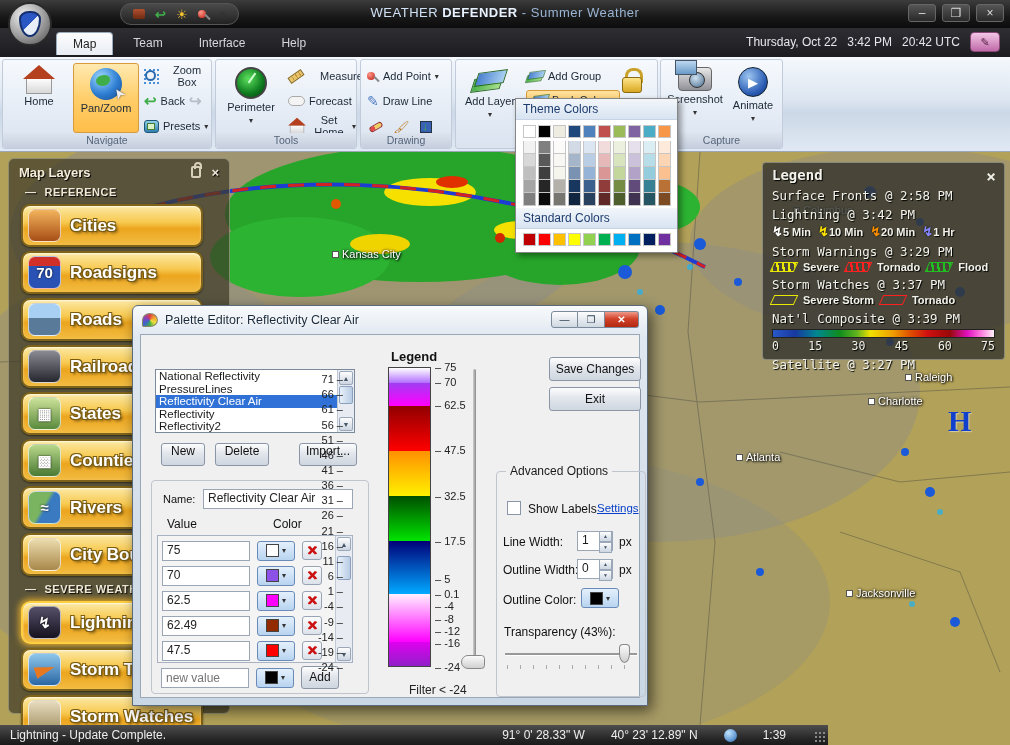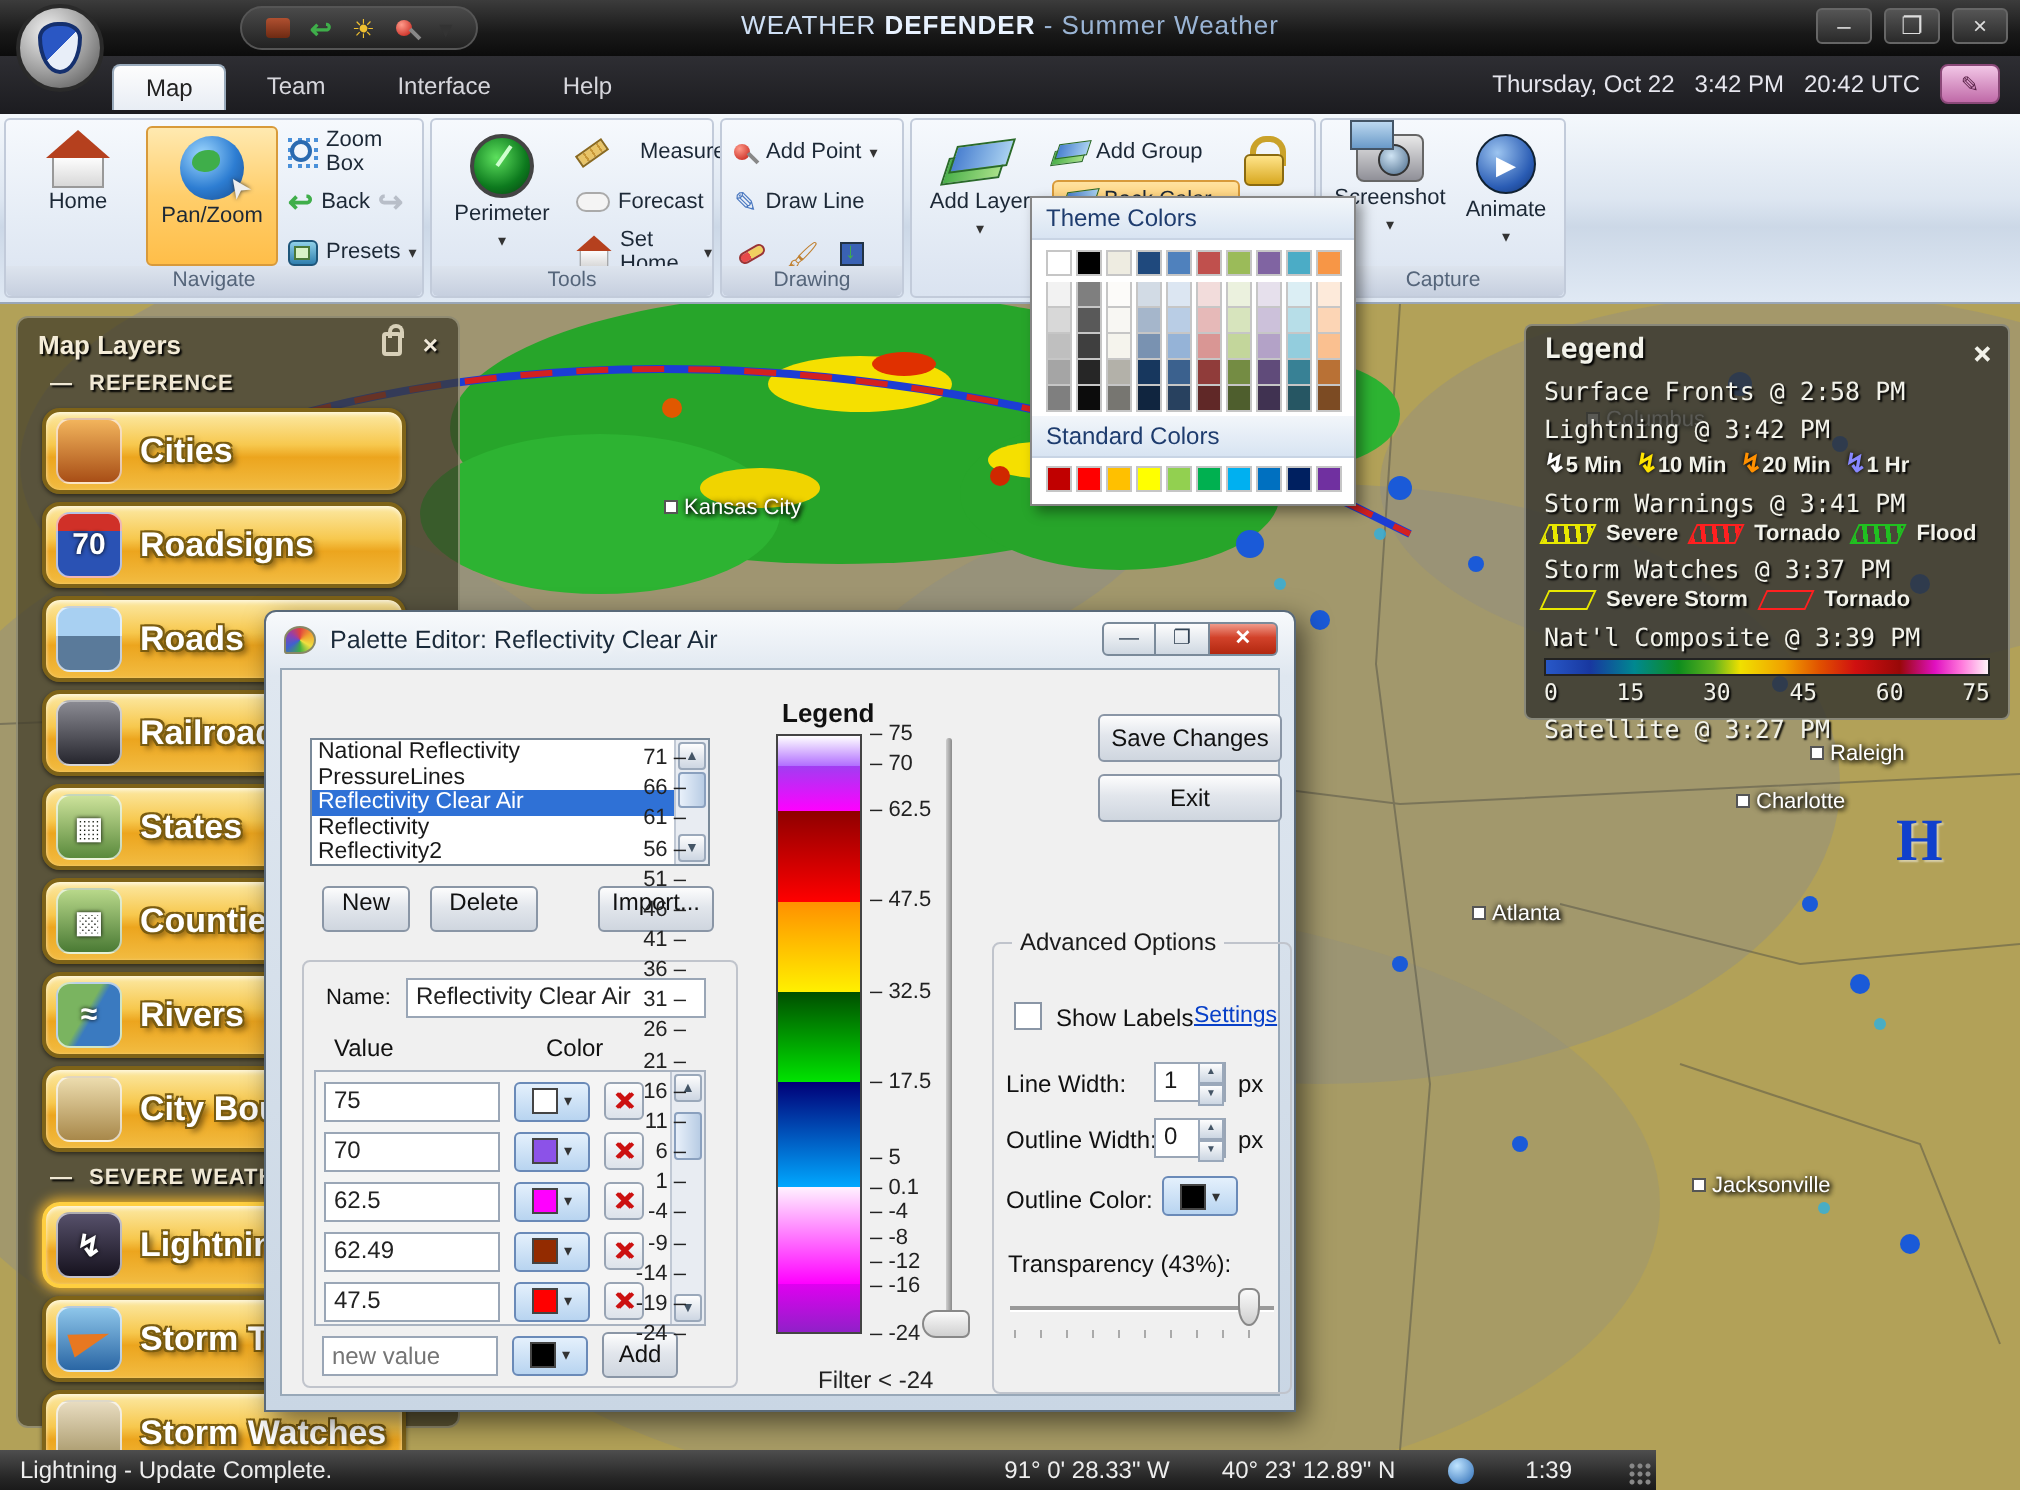--- a/index.html
+++ b/index.html
@@ -37,21 +37,21 @@
   
   .ribbon{position:absolute;left:0;top:57px;width:1010px;height:95px;z-index:10;
     background:linear-gradient(#f4f8fc,#dde6f1 45%,#ccd8e7 60%,#e0e9f4);border-bottom:1px solid #9aa7b8;}
   .rgroup{position:absolute;top:2px;height:90px;border:1px solid #c2cbda;border-radius:3px;
     background:linear-gradient(#f6f9fd,#e6edf6 55%,#dae3f0);}
   .glabel{position:absolute;bottom:0;left:0;right:0;height:15px;text-align:center;font-size:10.5px;
     color:#55657a;background:linear-gradient(#dde4ee,#c6cfdf);border-radius:0 0 3px 3px;line-height:15px;}
   .bigbtn{position:absolute;top:3px;width:62px;height:70px;display:flex;flex-direction:column;
     align-items:center;justify-content:flex-start;gap:2px;font-size:11px;color:#1c2836;border-radius:3px;padding-top:4px;}
   .bigbtn.sel{background:linear-gradient(#ffe9b0,#ffce6b 50%,#ffbe49);border:1px solid #d89a3a;}
-  .smallbtn{position:absolute;height:20px;display:flex;align-items:center;gap:4px;font-size:11px;color:#1c2836;}
+  .smallbtn{position:absolute;height:20px;display:flex;align-items:center;gap:4px;font-size:11px;color:#1c2836;text-align:center;}
   .smallbtn.sel{background:linear-gradient(#ffe2a0,#ffc050);border:1px solid #d89a3a;border-radius:3px;padding:0 5px;}
   .caret{font-size:8px;color:#333;}
   .bigcaret{font-size:8px;color:#333;margin-top:1px;}
 
   
   .ic{display:inline-block;flex:none;}
   .ic-house{width:30px;height:26px;position:relative;}
   .ic-house:before{content:"";position:absolute;left:2px;top:11px;width:24px;height:14px;
     background:linear-gradient(#fdfdfd,#d8d8d8);border:1px solid #999;}
   .ic-house:after{content:"";position:absolute;left:-1px;top:-2px;border-left:16px solid transparent;
@@ -519,21 +519,21 @@
       <div class="leg-title">Legend</div>
       <div class="leg-close">×</div>
       <div class="leg-line">Surface Fronts @ 2:58 PM</div>
       <div class="leg-line">Lightning @ 3:42 PM</div>
       <div class="leg-sub" id="boltrow">
           <span><span class="bolt" style="color: rgb(255, 255, 255);">↯</span>5 Min</span>
           <span><span class="bolt" style="color: rgb(255, 228, 0);">↯</span>10 Min</span>
           <span><span class="bolt" style="color: rgb(255, 144, 0);">↯</span>20 Min</span>
           <span><span class="bolt" style="color: rgb(136, 136, 255);">↯</span>1 Hr</span>
         </div>
-      <div class="leg-line">Storm Warnings @ 3:41 PM</div>
+      <div class="leg-line">Storm Warnings @ 3:29 PM</div>
       <div class="leg-sub" id="warnrow">
           <span class="hatch" style="border: 1px solid rgb(232, 232, 0); background: repeating-linear-gradient(60deg, rgb(232, 232, 0) 0px, rgb(232, 232, 0) 2px, transparent 2px, transparent 5px);"></span>
           <span>Severe</span>
           <span class="hatch" style="border: 1px solid rgb(255, 32, 32); background: repeating-linear-gradient(60deg, rgb(255, 32, 32) 0px, rgb(255, 32, 32) 2px, transparent 2px, transparent 5px);"></span>
           <span>Tornado</span>
           <span class="hatch" style="border: 1px solid rgb(32, 192, 32); background: repeating-linear-gradient(60deg, rgb(32, 192, 32) 0px, rgb(32, 192, 32) 2px, transparent 2px, transparent 5px);"></span>
           <span>Flood</span>
         </div>
       <div class="leg-line">Storm Watches @ 3:37 PM</div>
       <div class="leg-sub" id="watchrow">

